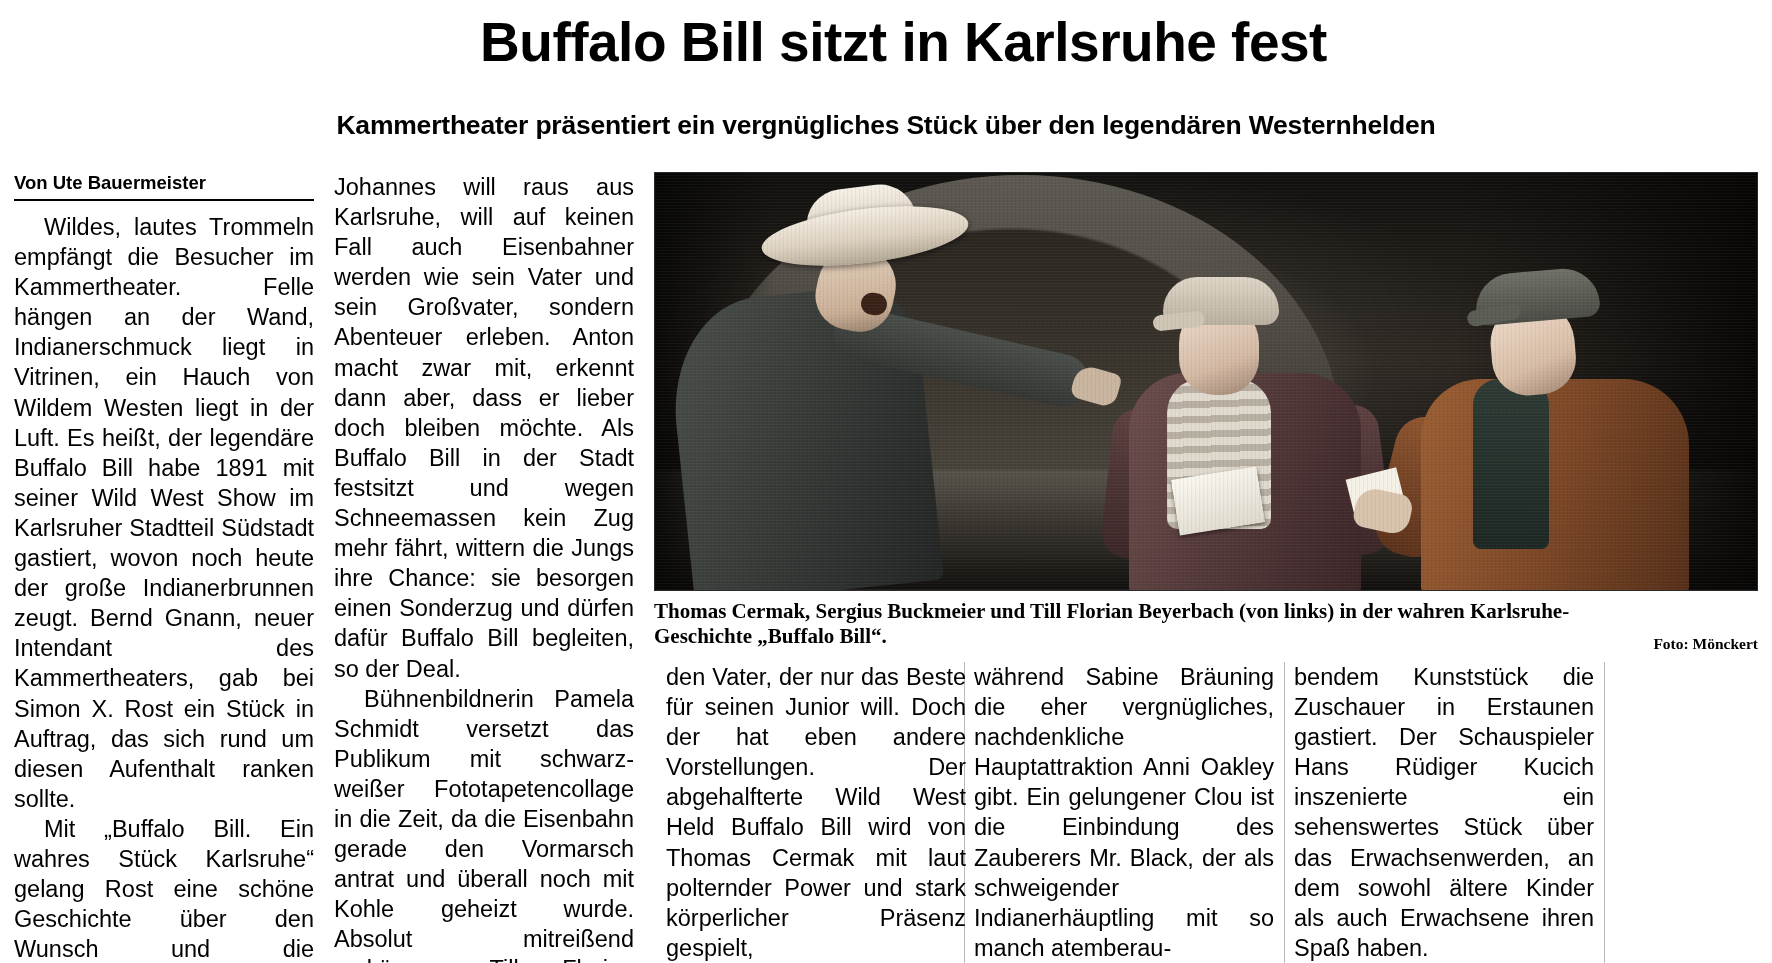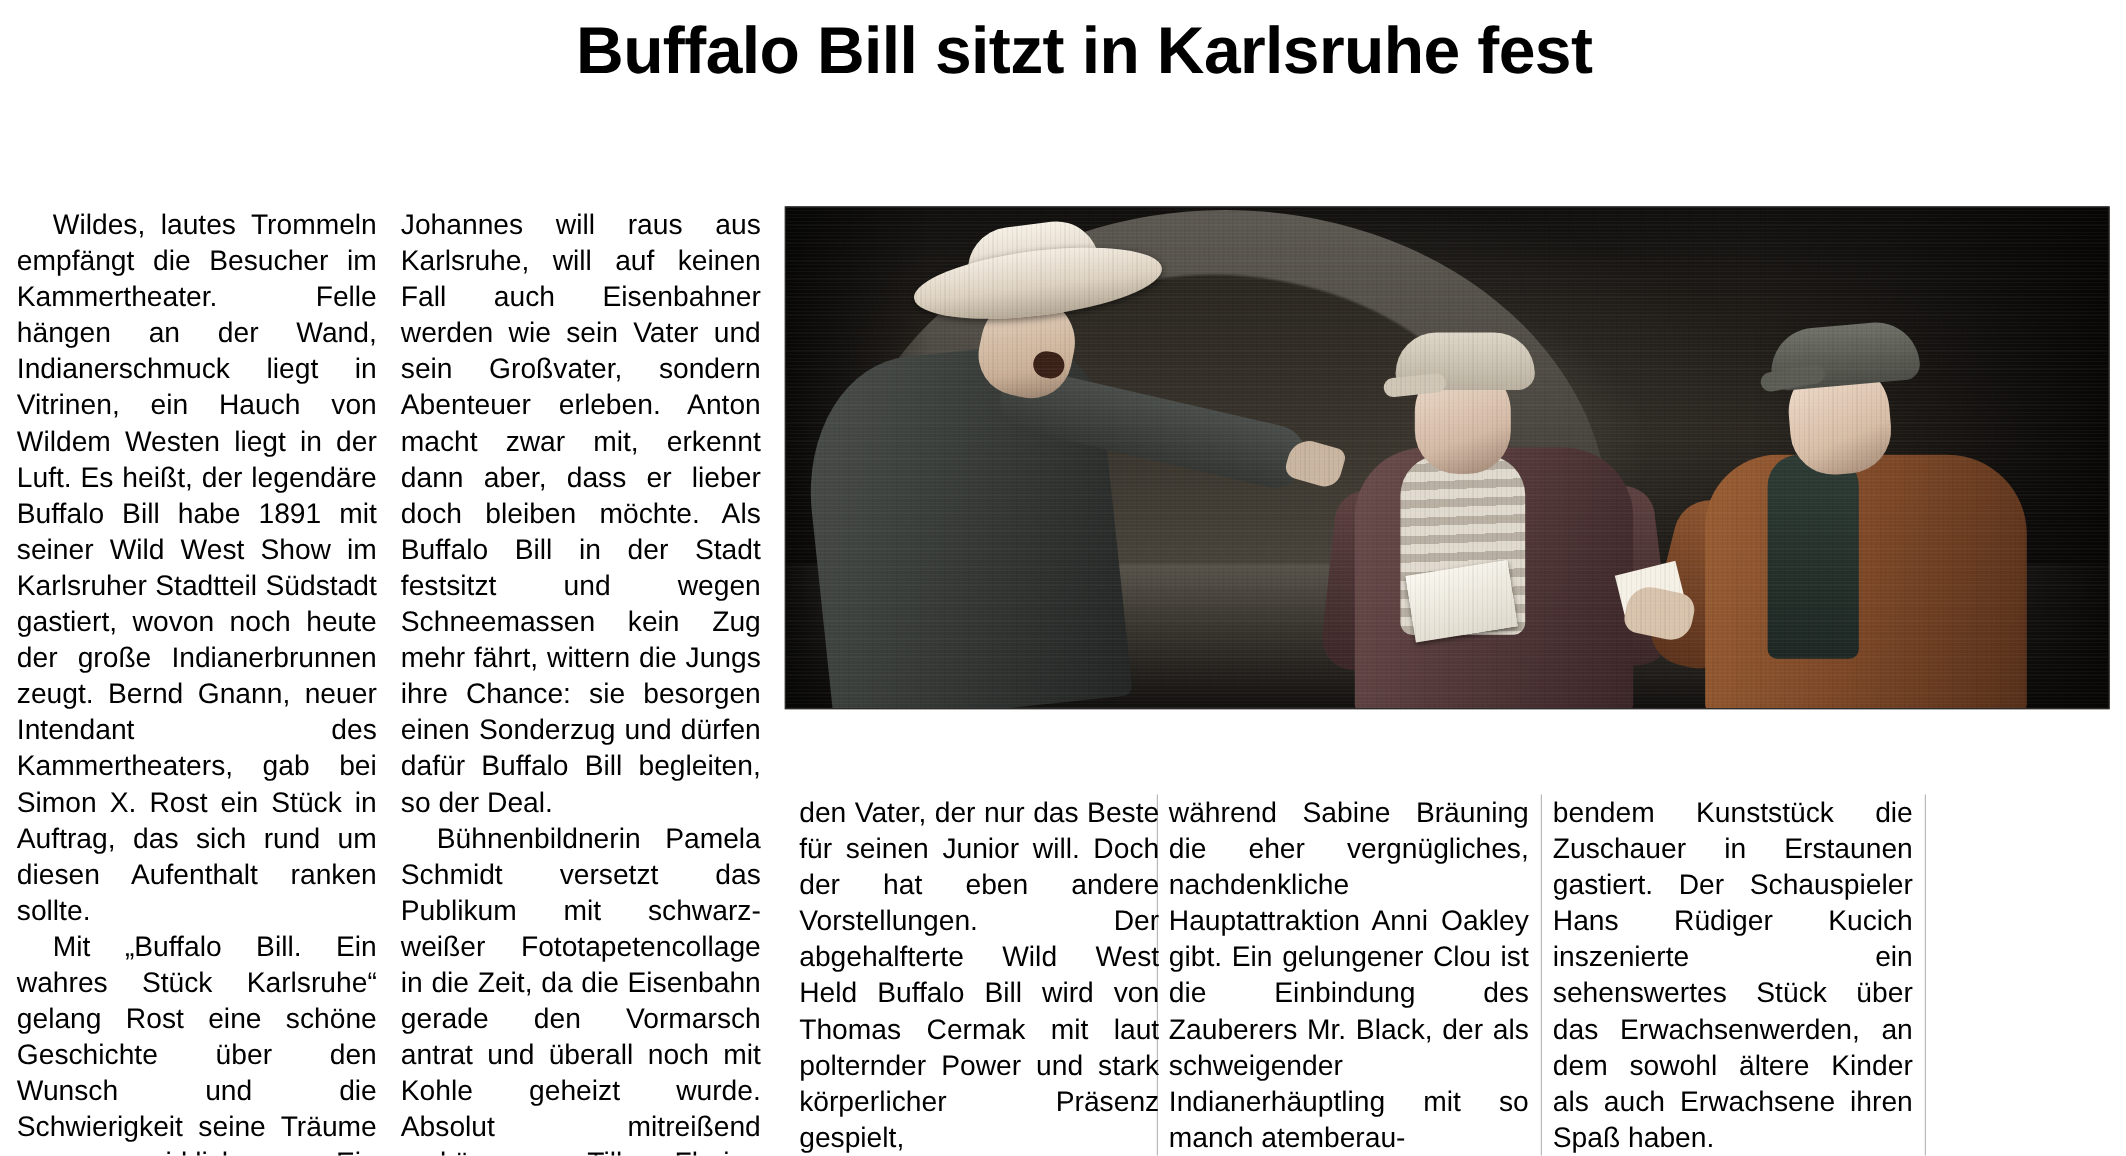--- a/index.html
+++ b/index.html
@@ -426,24 +426,26 @@
       repeating-linear-gradient(90deg, rgba(0,0,0,0.05) 0px, rgba(0,0,0,0.05) 1px, rgba(0,0,0,0) 1px, rgba(0,0,0,0) 4px);
     pointer-events: none;
   }
 </style>
 </head>
 <body>
 
 <div class="page">
 
   <h1 class="headline">Buffalo Bill sitzt in Karlsruhe fest</h1>
+  <h2 class="subhead">Kammertheater präsentiert ein vergnügliches Stück über den legendären Westernhelden</h2>
 
   <div class="content">
 
     <div class="col col1">
+      <div class="byline">Von Ute Bauermeister</div>
       <p class="body indent">Wildes, lautes Trommeln empfängt die Besucher im Kammertheater. Felle hängen an der Wand, Indianerschmuck liegt in Vitrinen, ein Hauch von Wildem Westen liegt in der Luft. Es heißt, der legendäre Buffalo Bill habe 1891 mit seiner Wild West Show im Karlsruher Stadtteil Südstadt gastiert, wovon noch heute der große Indianerbrunnen zeugt. Bernd Gnann, neuer Intendant des Kammertheaters, gab bei Simon X. Rost ein Stück in Auftrag, das sich rund um diesen Aufenthalt ranken sollte.</p>
       <p class="body indent">Mit „Buffalo Bill. Ein wahres Stück Karlsruhe“ gelang Rost eine schöne Geschichte über den Wunsch und die Schwierigkeit seine Träume zu verwirklichen. Ein bisschen erinnern die beiden 14-jährigen Buben an Figuren aus Erich Kästners großen Klassikern.</p>
     </div>
 
     <div class="col col2">
       <p class="body">Johannes will raus aus Karlsruhe, will auf keinen Fall auch Eisenbahner werden wie sein Vater und sein Großvater, sondern Abenteuer erleben. Anton macht zwar mit, erkennt dann aber, dass er lieber doch bleiben möchte. Als Buffalo Bill in der Stadt festsitzt und wegen Schneemassen kein Zug mehr fährt, wittern die Jungs ihre Chance: sie besorgen einen Sonderzug und dürfen dafür Buffalo Bill begleiten, so der Deal.</p>
       <p class="body indent">Bühnenbildnerin Pamela Schmidt versetzt das Publikum mit schwarz-weißer Fototapetencollage in die Zeit, da die Eisenbahn gerade den Vormarsch antrat und überall noch mit Kohle geheizt wurde. Absolut mitreißend verkörpern Till Florian Beyerbach als Anton und Sergius Buckmeier als Johannes jugendliche Unbeschwertheit, Trotz, Stolz und erste Liebe. Reinhold Ohngemach mimt einen brummeln-</p>
     </div>
 
     <div class="photo-block">
@@ -475,20 +477,24 @@
         <div class="f3-arm"></div>
         <div class="f3-coat"></div>
         <div class="f3-scarf"></div>
         <div class="f3-head"></div>
         <div class="f3-cap"></div>
         <div class="f3-cap-peak"></div>
         <div class="f3-paper"></div>
         <div class="f3-hand"></div>
 
         <div class="grain"></div>
+      </div>
+      <div class="caption-row">
+        <div class="caption">Thomas Cermak, Sergius Buckmeier und Till Florian Beyerbach (von links) in der wahren Karlsruhe-Geschichte „Buffalo Bill“.</div>
+        <div class="credit">Foto: Mönckert</div>
       </div>
     </div>
 
     <div class="lower-cols">
       <div class="vrule" style="left:310px;"></div>
       <div class="vrule" style="left:630px;"></div>
       <div class="vrule" style="left:950px;"></div>
 
       <div class="lcol lcol1">
         <p class="body">den Vater, der nur das Beste für seinen Junior will. Doch der hat eben andere Vorstellungen. Der abgehalfterte Wild West Held Buffalo Bill wird von Thomas Cermak mit laut polternder Power und stark körperlicher Präsenz gespielt,</p>

